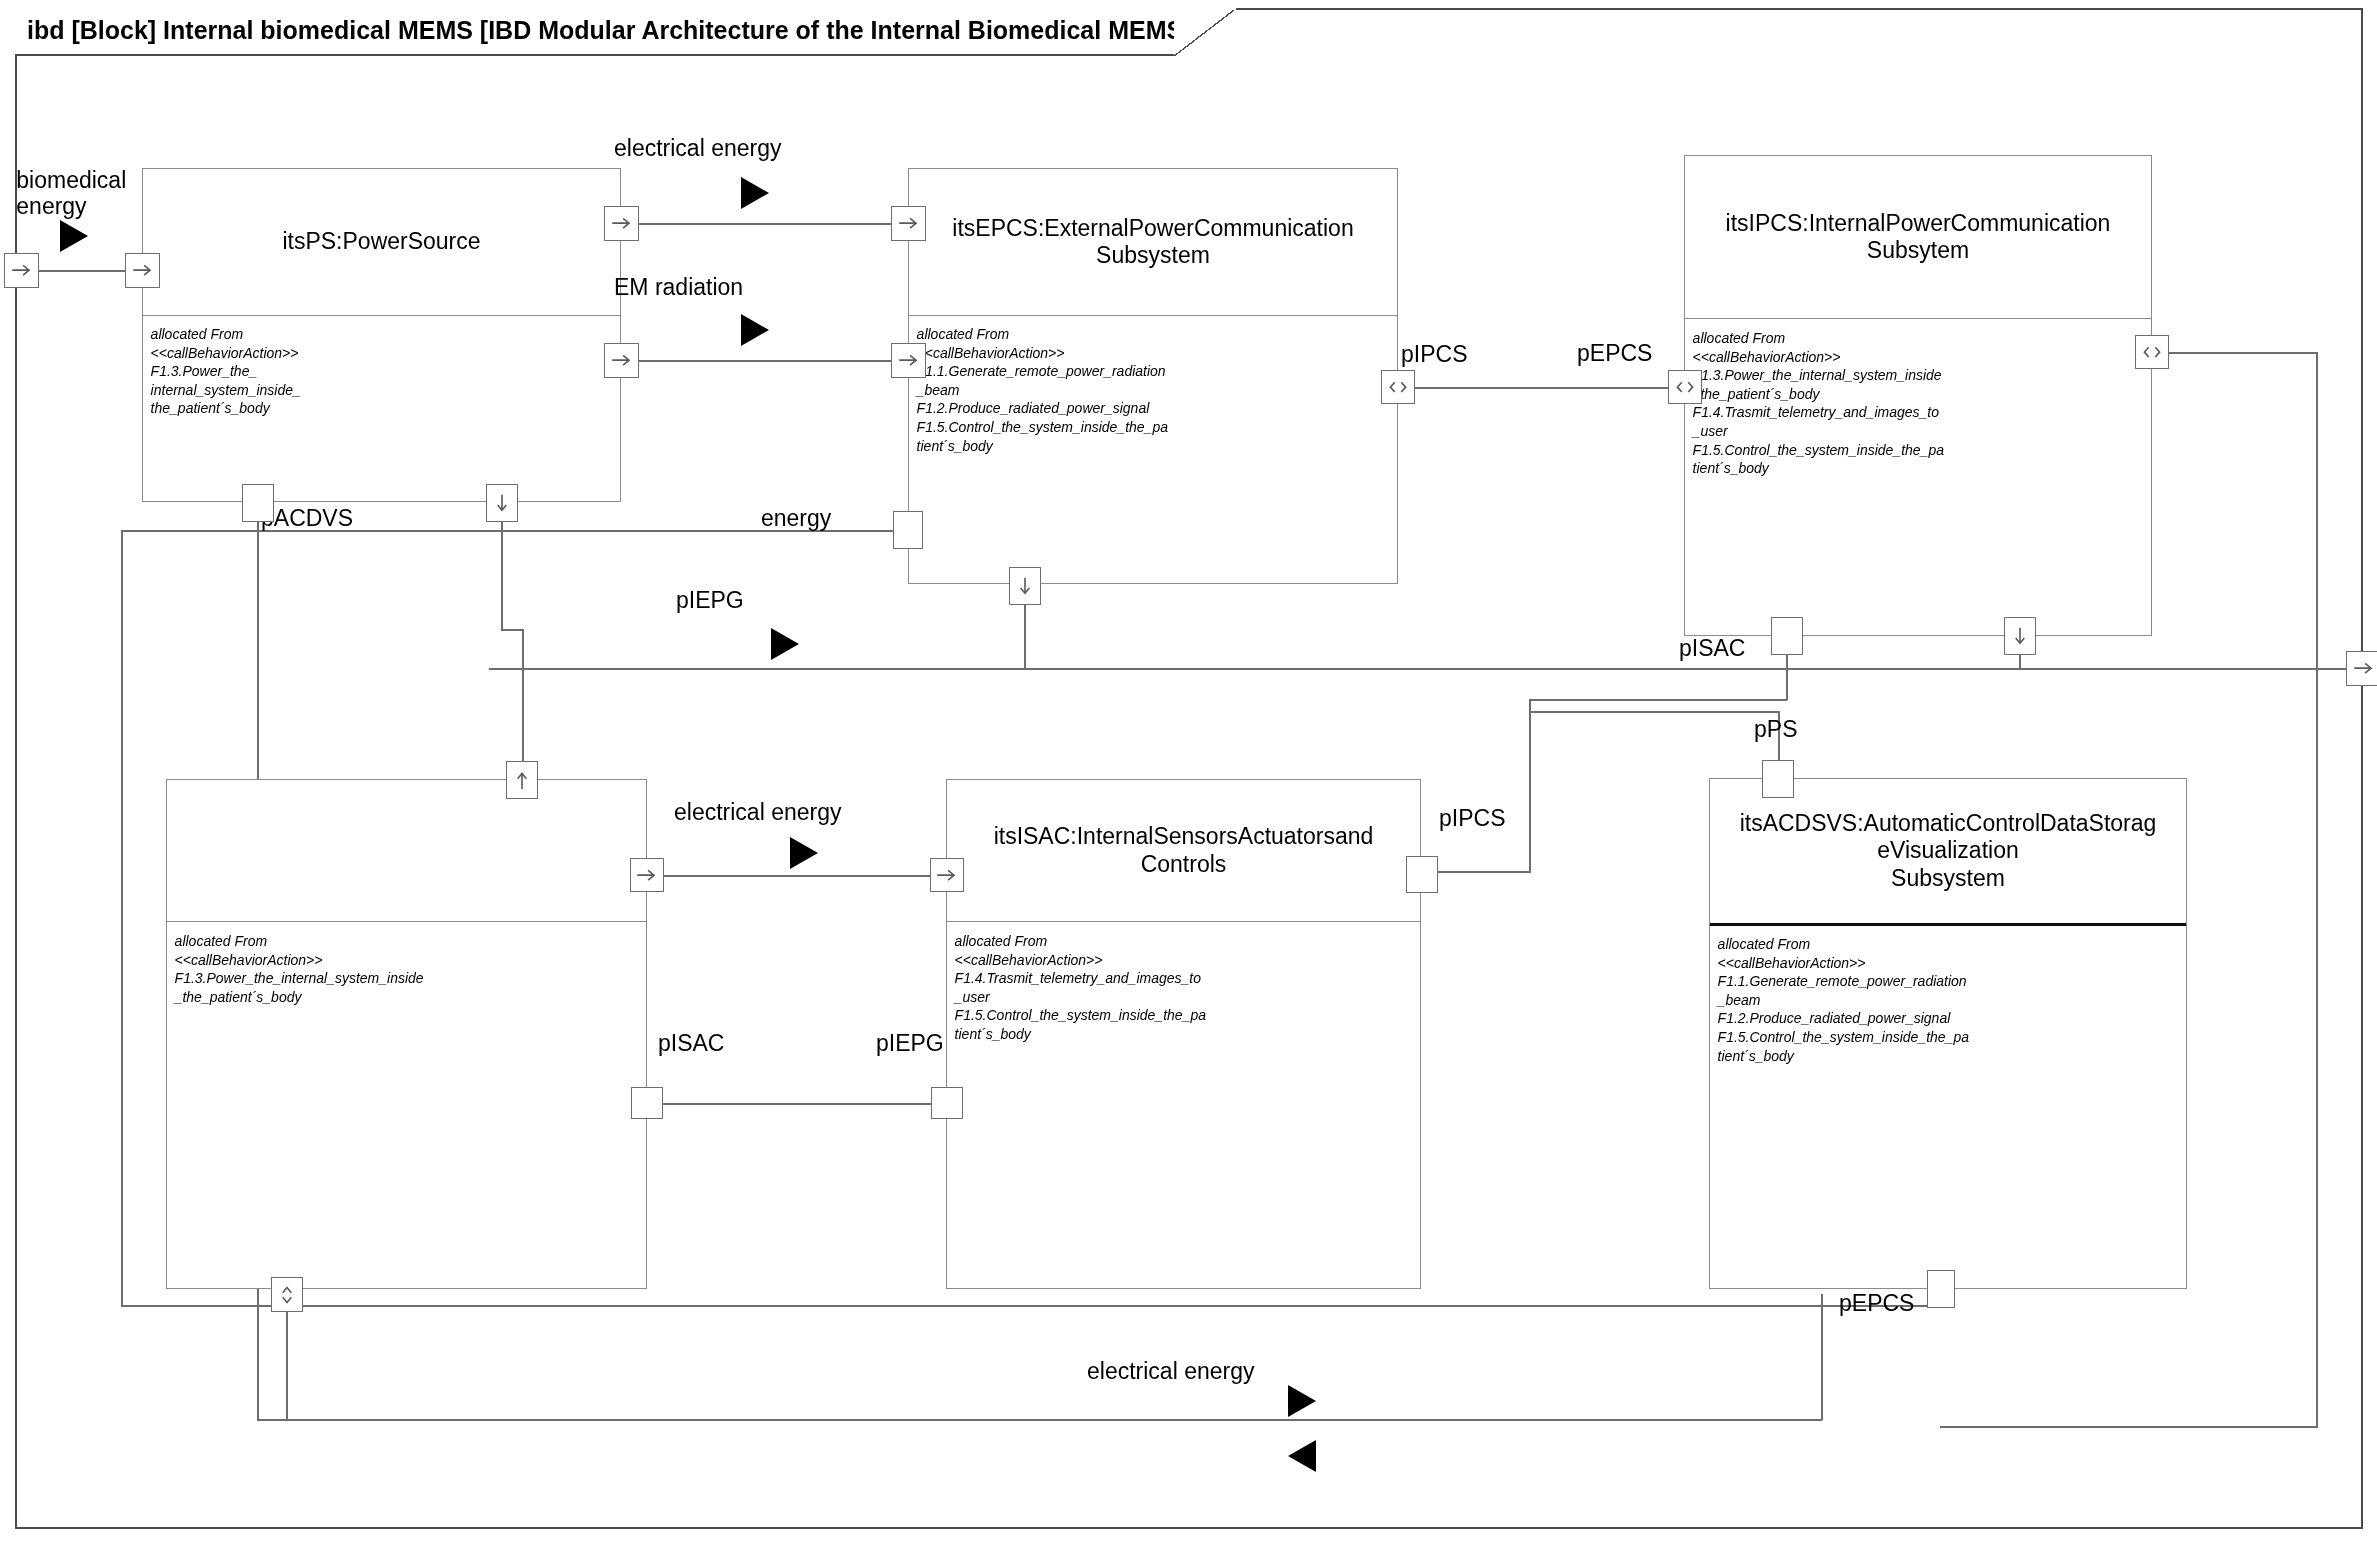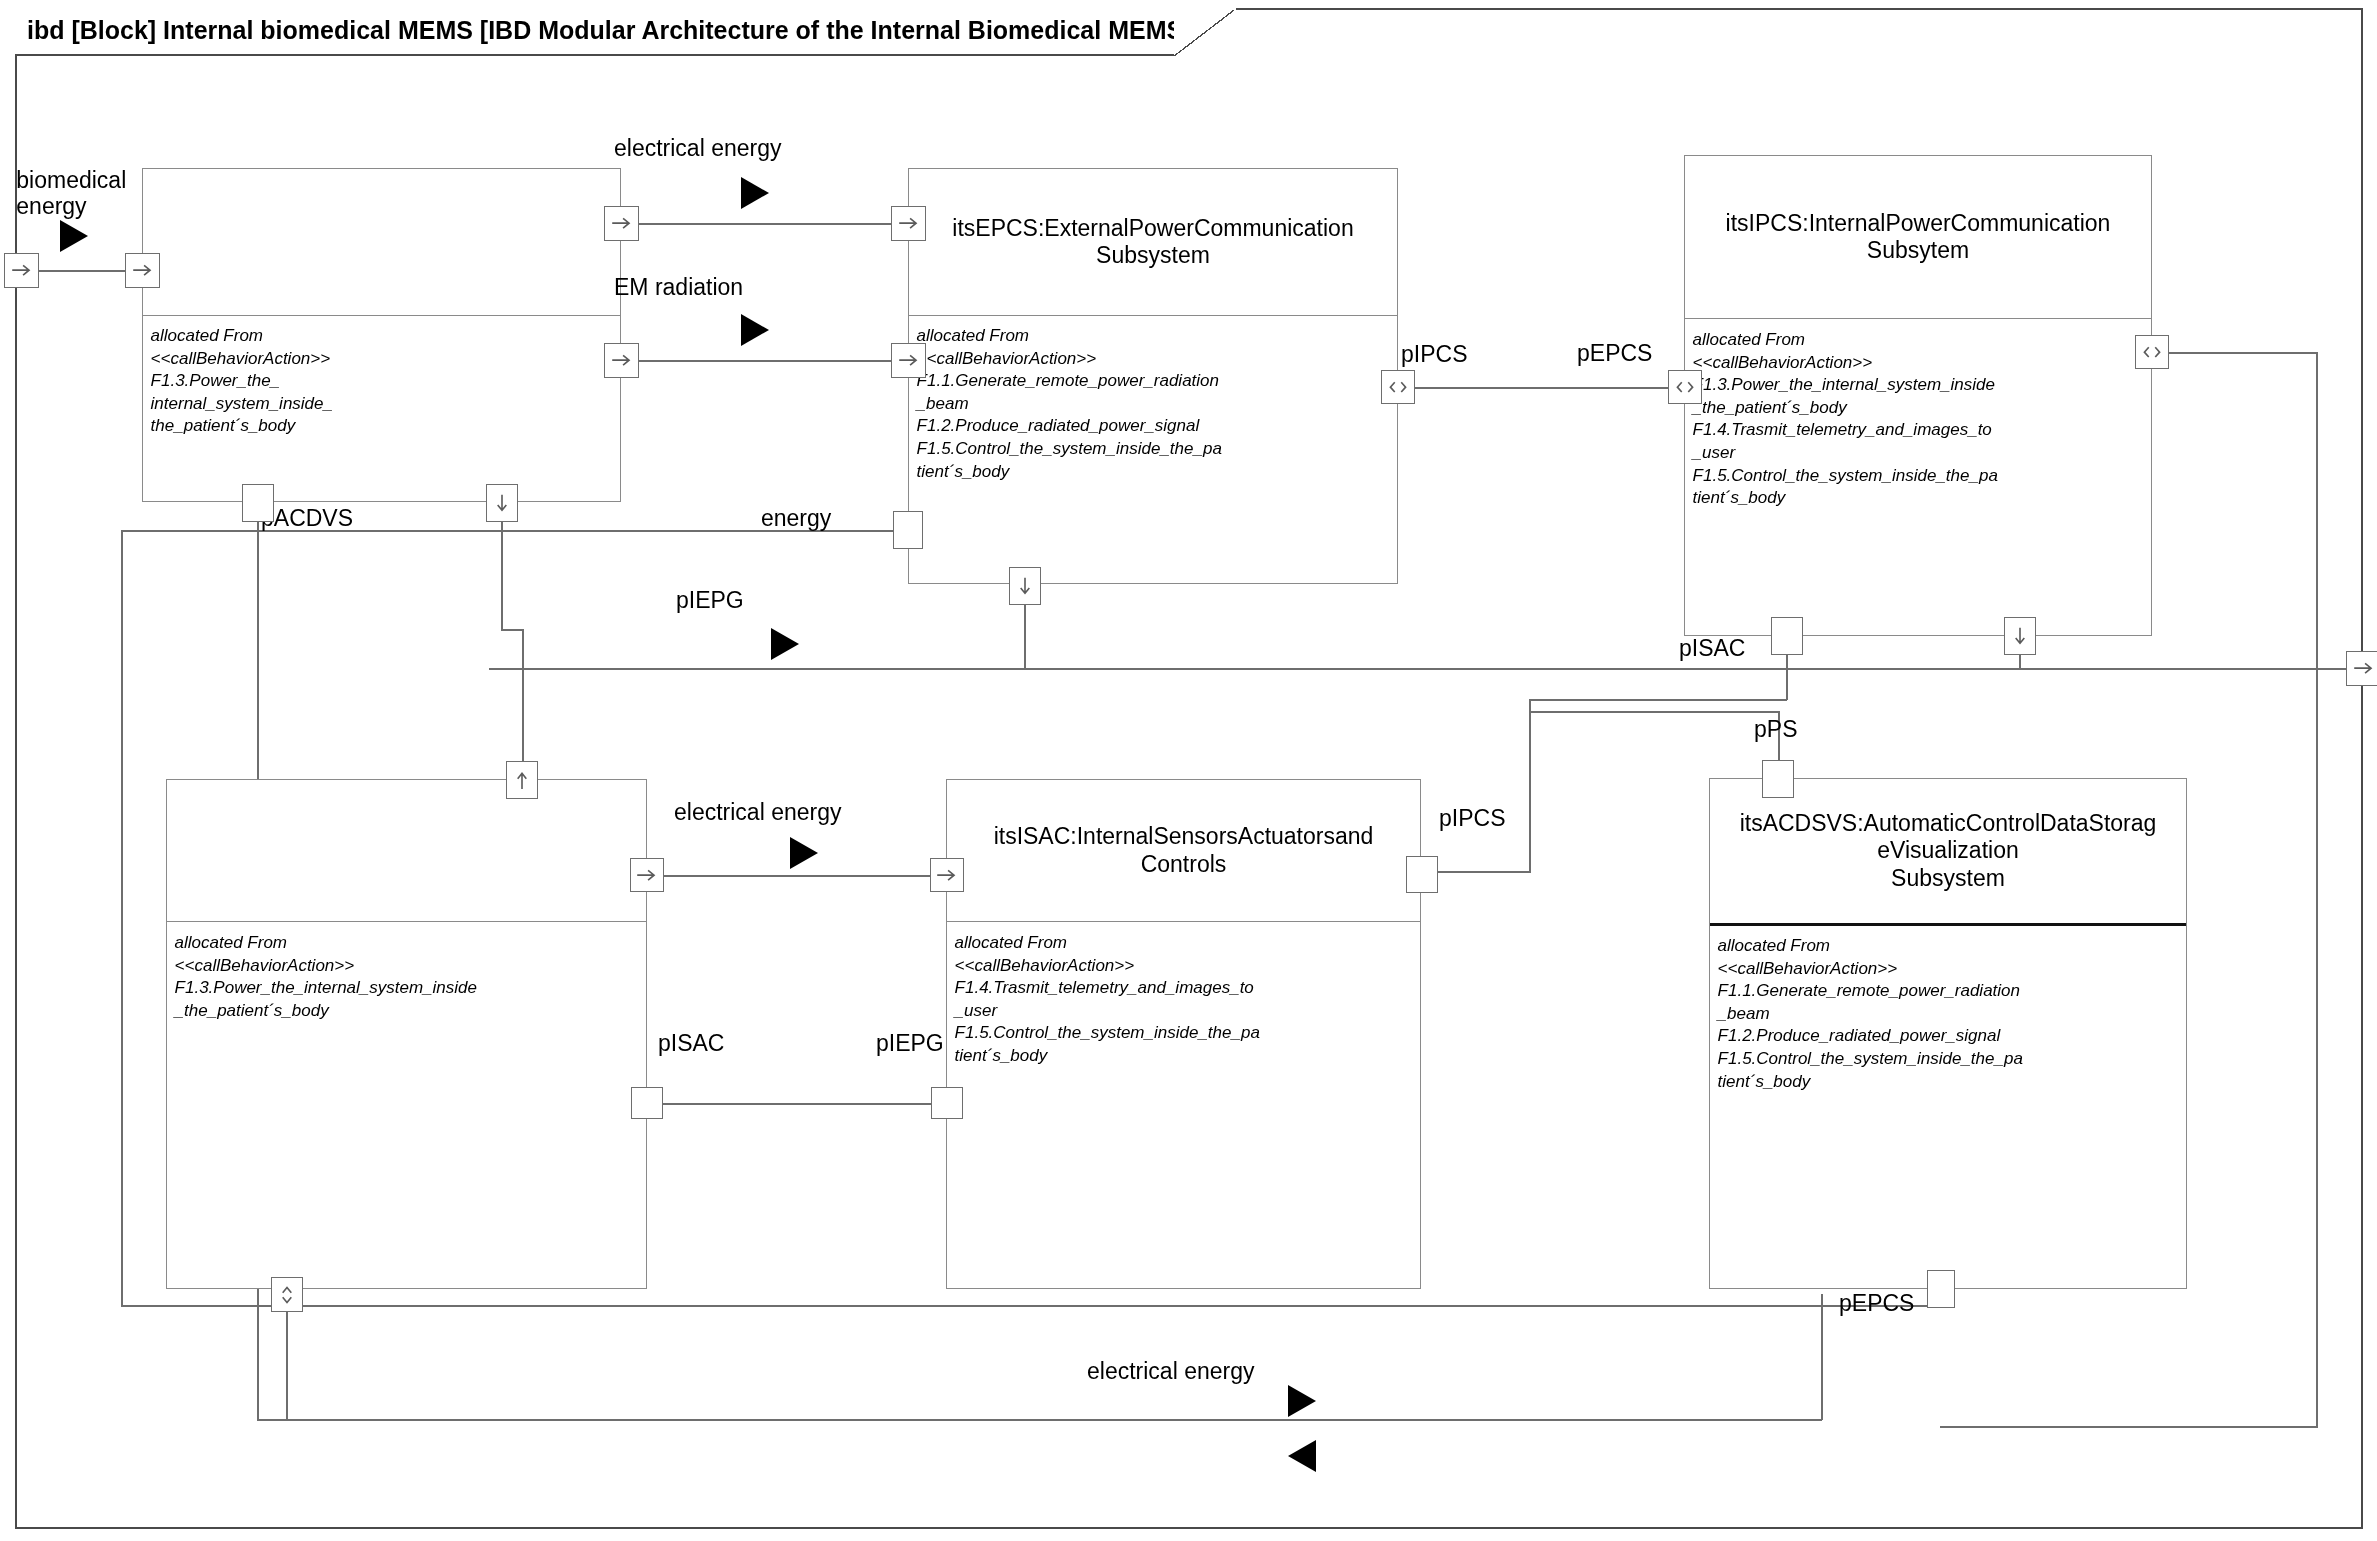--- a/index.html
+++ b/index.html
@@ -59,21 +59,21 @@
     position:absolute;
     left:0;right:0;
     height:0;
     border-top:1.6px solid #8a8a8a;
   }
   .part-sep.thick{border-top:3.3px solid #111;}
   .part-body{
     position:absolute;
     left:0;right:0;
     font-style:italic;
-    font-size:17px;
+    font-size:14px;
     line-height:1.33;
     color:#000;
     padding-left:7.6px;
     padding-right:3.3px;
     box-sizing:border-box;
     white-space:pre-wrap;
   }
 
   
   .ln{position:absolute;background:#6e6e6e;z-index:2;}
@@ -174,20 +174,21 @@
   <div class="ln lnh" style="left:1529px;top:711px;width:250px;"></div>
   <div class="ln lnv" style="left:1778px;top:711px;height:51px;"></div>
 
   <div class="ln lnh" style="left:647px;top:875px;width:299px;"></div>
 
   <div class="ln lnh" style="left:647px;top:1103px;width:299px;"></div>
 
   <div class="ln lnv" style="left:286px;top:1294px;height:126px;"></div>
 
   <div class="part" style="left:142px;top:168px;width:479px;height:334px;">
+    <div class="part-hdr" style="height:146px;white-space:pre-line;">itsPS:PowerSource</div>
     <div class="part-sep" style="top:146px;"></div>
     <div class="part-body" style="top:156px;">allocated From
 &lt;&lt;callBehaviorAction&gt;&gt;
 F1.3.Power_the_
 internal_system_inside_
 the_patient´s_body</div>
   </div>
 
   <div class="part" style="left:908px;top:168px;width:490px;height:416px;">
     <div class="part-hdr" style="height:146px;white-space:pre-line;">itsEPCS:ExternalPowerCommunication

